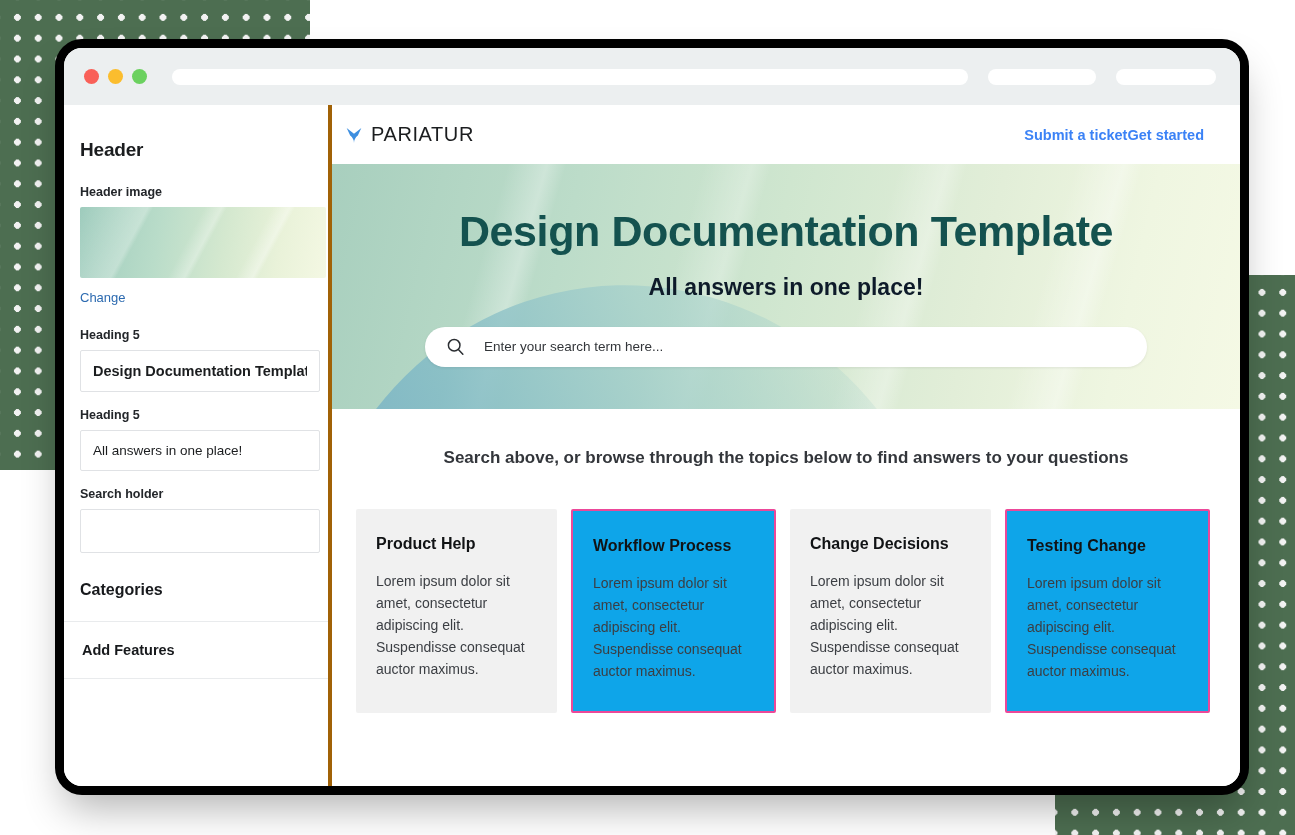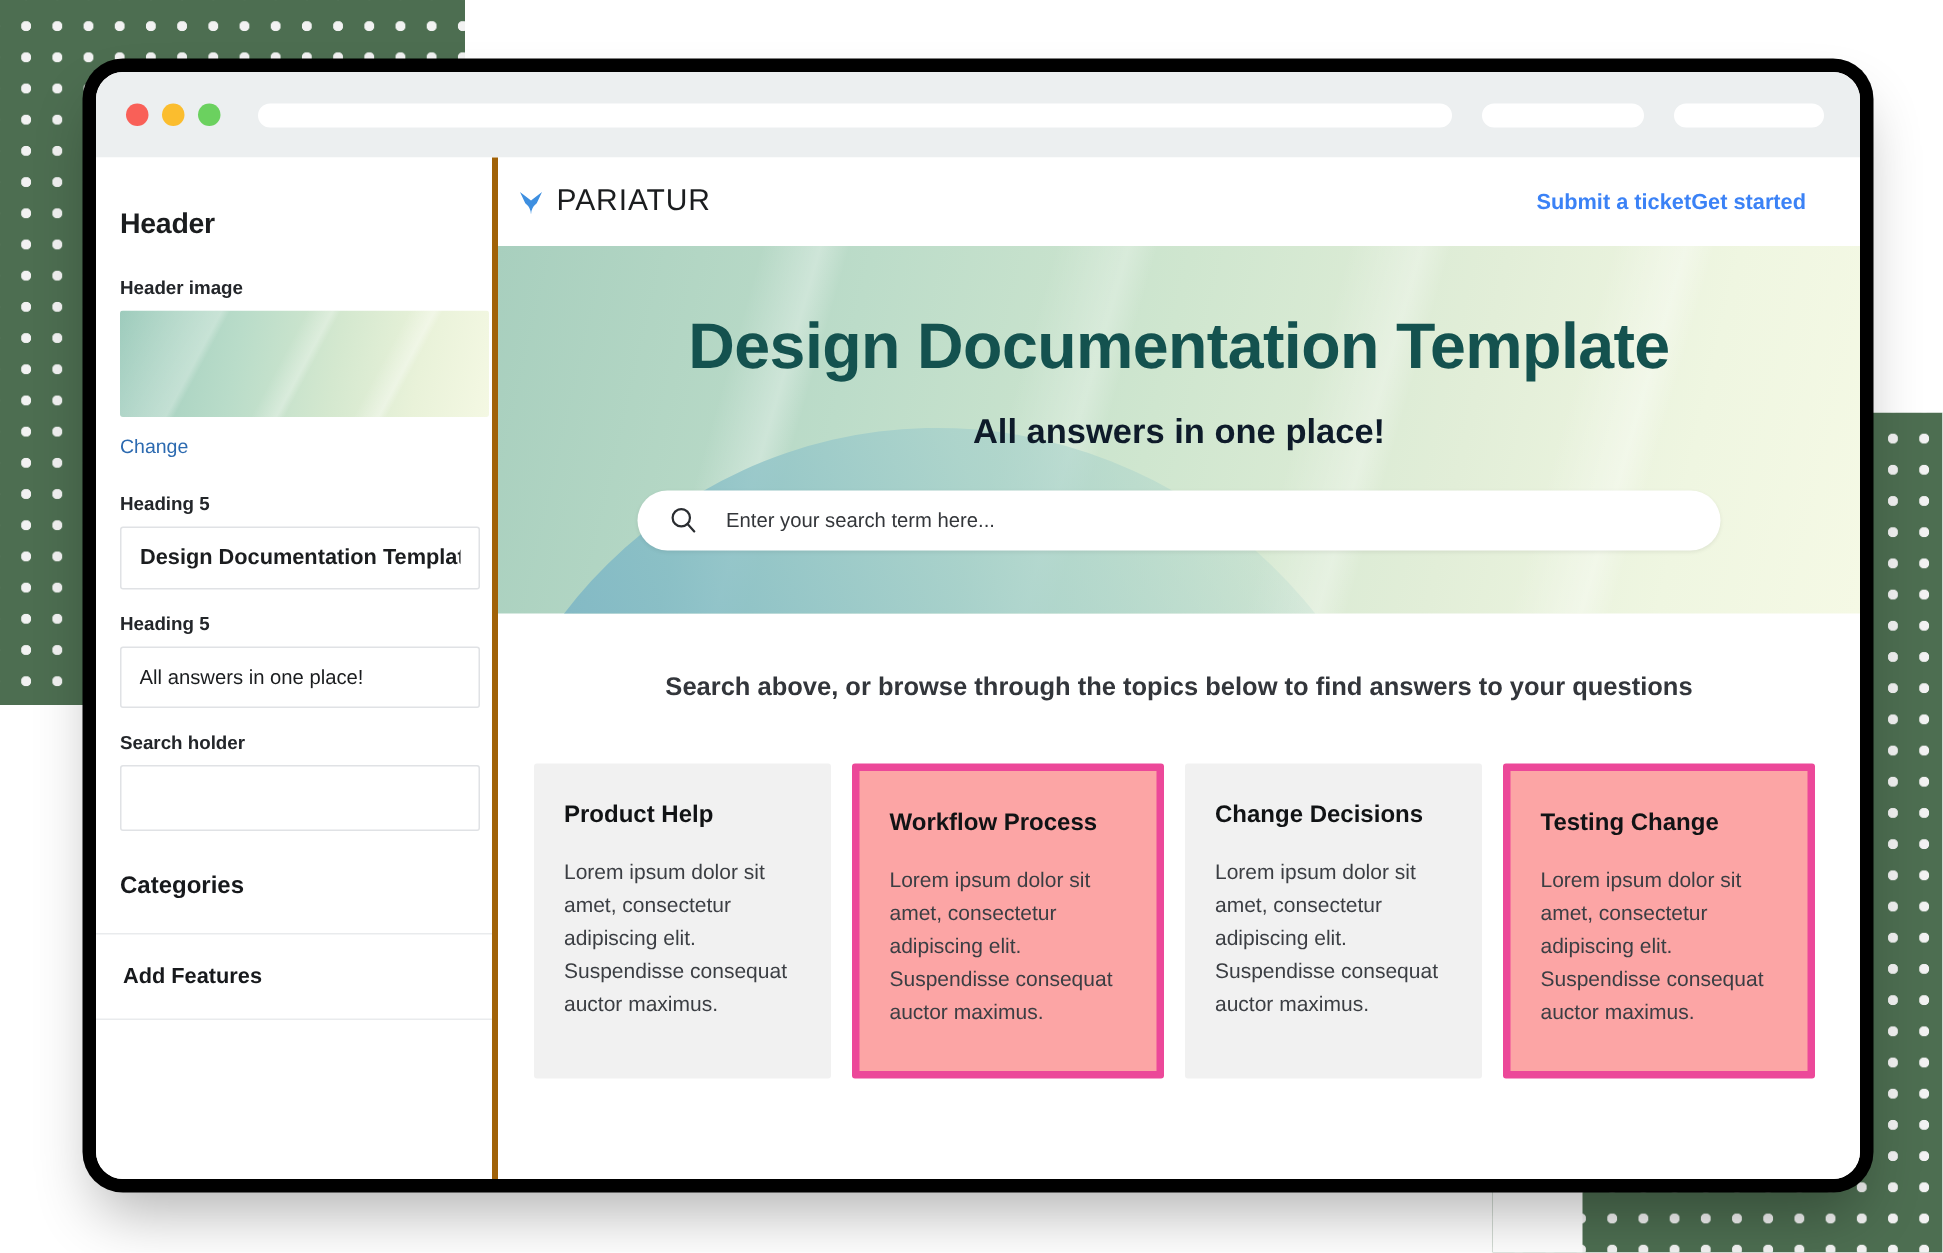--- a/index.html
+++ b/index.html
@@ -199,21 +199,21 @@
   .cards {
     display: flex; gap: 14px;
     padding: 41px 30px 0 24px;
   }
   .card {
     flex: 1 1 0; min-width: 0;
     padding: 26px 20px 28px 20px;
     border-radius: 2px;
   }
   .card.filled { background: #f1f1f1; }
-  .card.outlined { background: #fca5a5; border: 5px solid #ec4899; }
+  .card.outlined { background: #0ea5e9; border: 2px solid #ec4899; }
   .card-title {
     font-size: 16px; font-weight: 700; color: #111315;
     margin: 0 0 17px 0;
   }
   .card-body {
     font-size: 14px; line-height: 1.58; color: #3b3e43; margin: 0;
   }
 </style>
 </head>
 <body>

